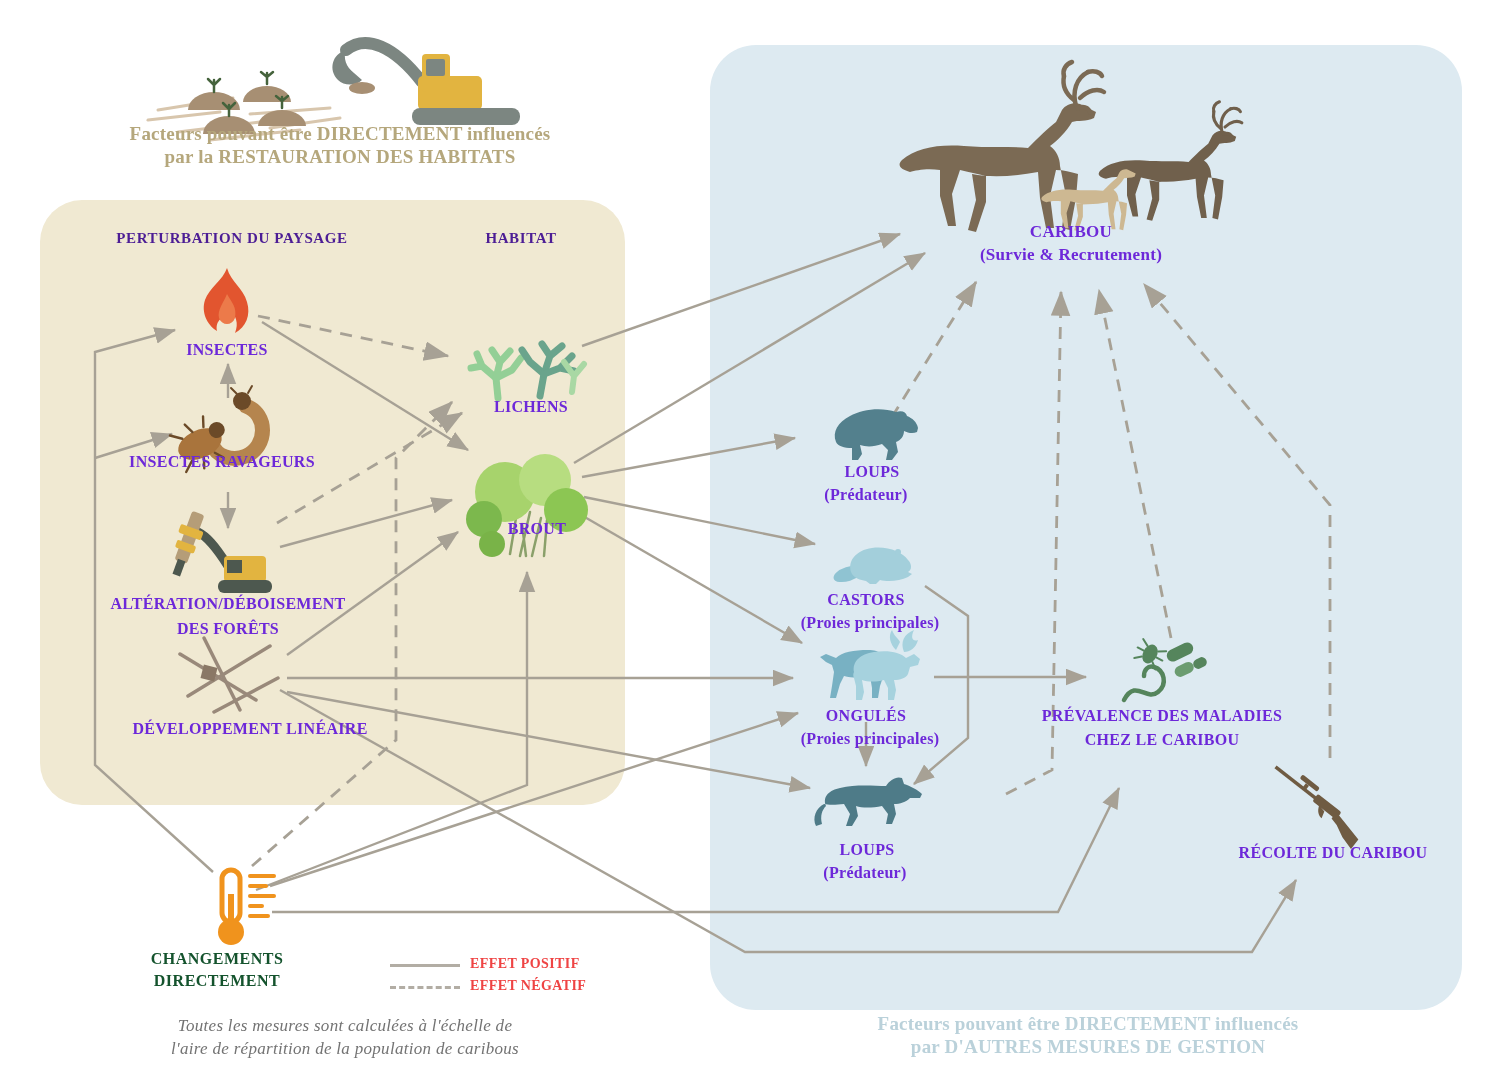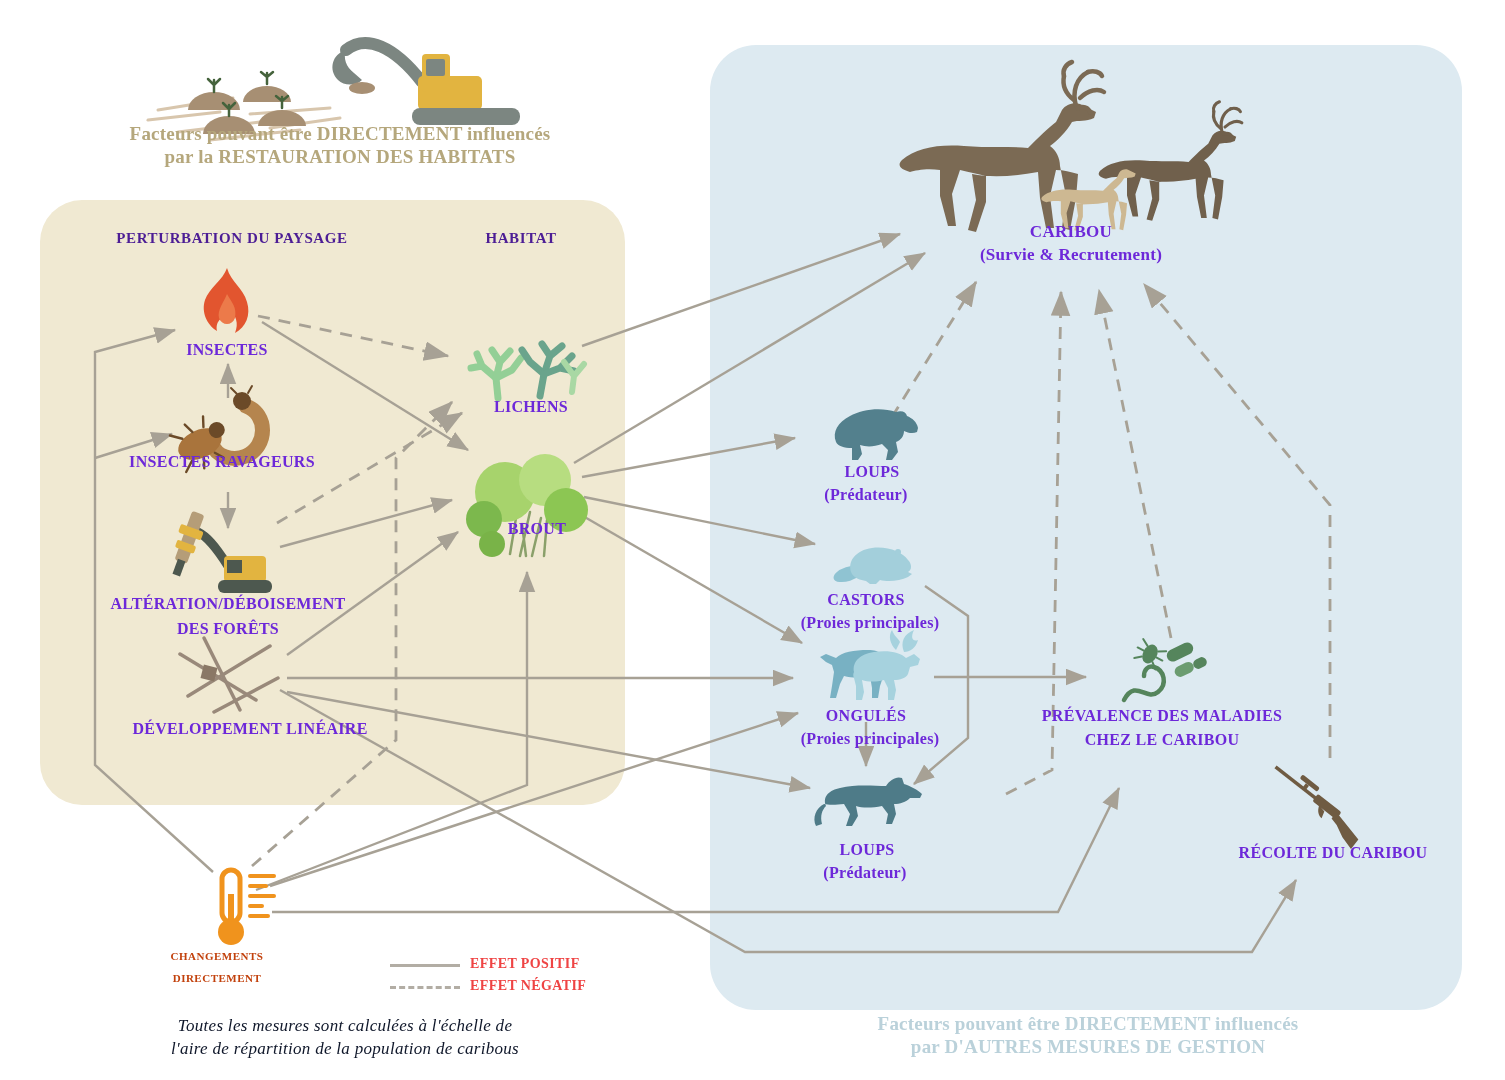--- a/index.html
+++ b/index.html
@@ -6,22 +6,22 @@
   #stage{position:relative;width:1505px;height:1080px;overflow:hidden;
          font-family:Liberation Serif, serif;}
   svg{position:absolute;left:0;top:0;}
   .lbl{position:absolute;transform:translateX(-50%);text-align:center;
        font-weight:bold;color:#6d28d9;white-space:nowrap;letter-spacing:.3px;}
   .n16{font-size:16px;}
   .n17{font-size:17px;}
   .hdr{font-size:15px;color:#4c1d95;letter-spacing:.6px;}
   .title-tan{font-size:19px;color:#b5a77c;letter-spacing:.2px;}
   .title-blue{font-size:19px;color:#bad1da;letter-spacing:.2px;}
-  .climat{font-size:11px;color:#c2410c;letter-spacing:.5px;}
-  .note{font-size:17px;font-weight:normal;font-style:italic;color:#0f172a;}
+  .climat{font-size:16px;color:#14532d;letter-spacing:.5px;}
+  .note{font-size:17px;font-weight:normal;font-style:italic;color:#737373;}
   .legend-lbl{position:absolute;font-size:14px;font-weight:bold;color:#ef4444;
               letter-spacing:.4px;}
   .legend-line{position:absolute;width:70px;height:0;}
   .lg-solid{border-top:3px solid #b2ada4;}
   .lg-dash{border-top:3px dashed #b2ada4;}
 </style>
 </head>
 <body>
 
 <div id="stage">

